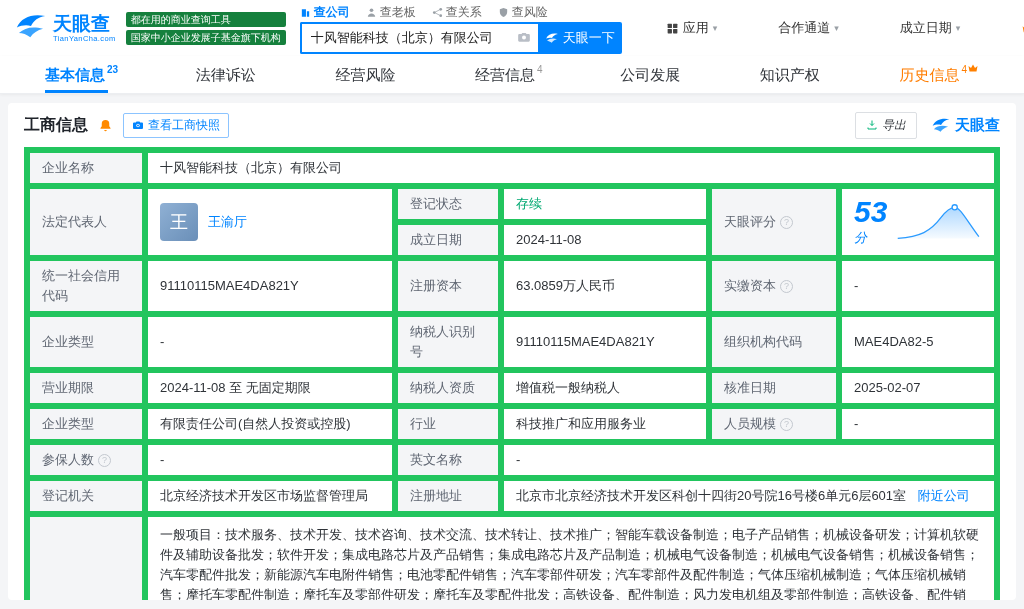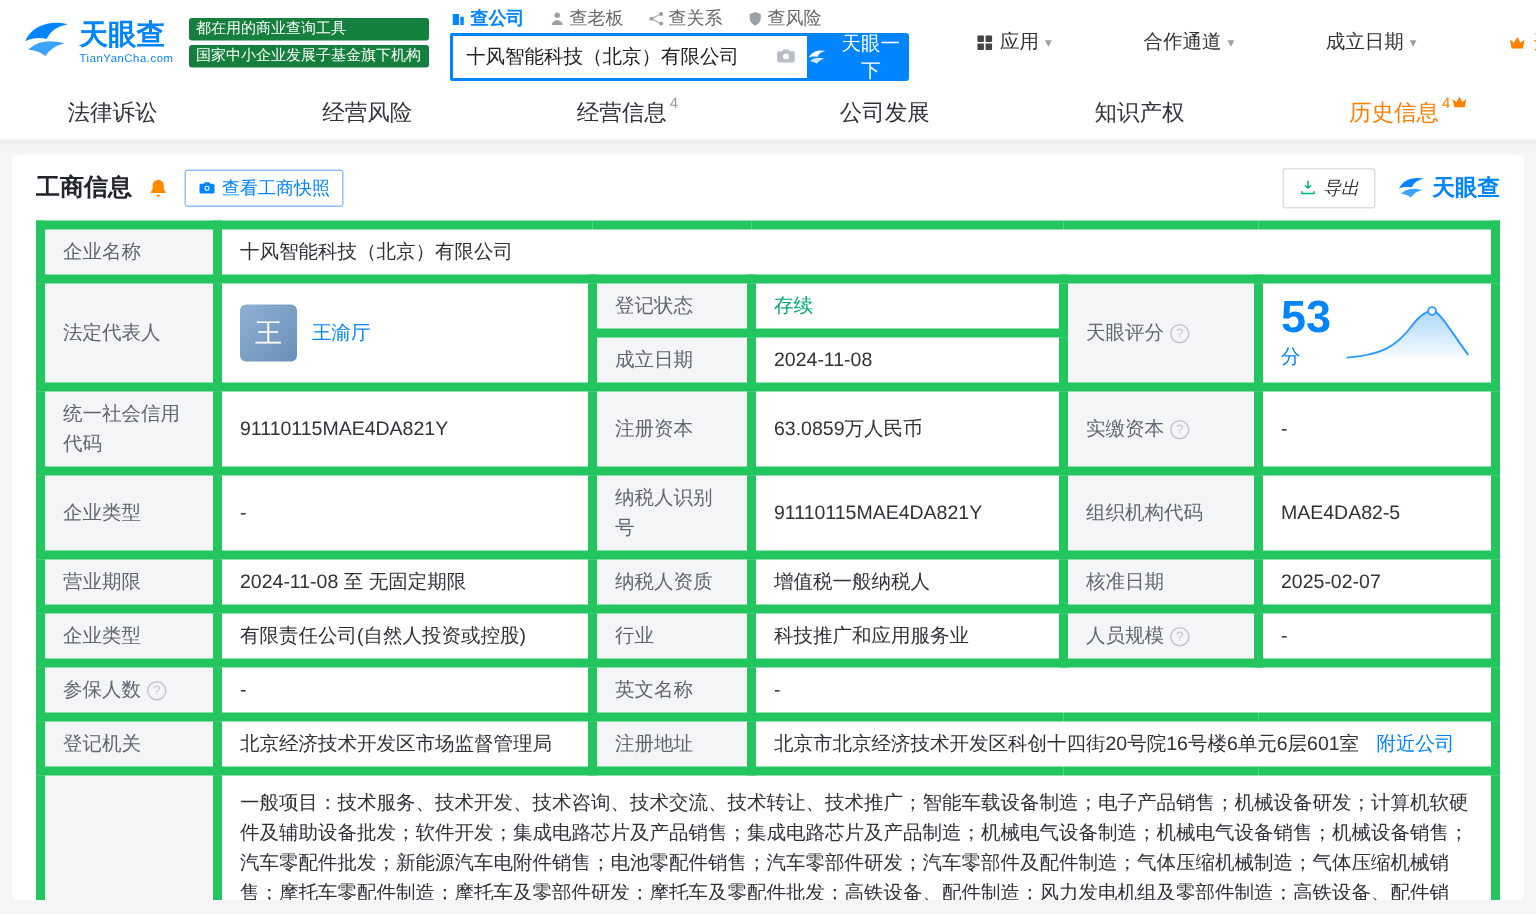--- a/index.html
+++ b/index.html
@@ -15,21 +15,21 @@
     padding:0 5px; border-radius:2px; white-space:nowrap; }
   .search-block { margin-left:14px; display:flex; flex-direction:column; }
   .search-tabs { display:flex; gap:16px; height:20px; align-items:center; font-size:12px; color:#666; }
   .search-tab { display:flex; align-items:center; gap:3px; cursor:pointer; }
   .search-tab.active { color:#0084ff; font-weight:700; }
   .search-row { display:flex; height:32px; }
   .search-input-wrap { position:relative; }
   .search-input { width:238px; height:32px; border:2px solid #0084ff; border-right:none;
     border-radius:2px 0 0 2px; padding:0 26px 0 9px; font-size:13px; color:#222; outline:none; }
   .cam-in-input { position:absolute; right:7px; top:8px; }
-  .search-btn { width:68px; height:32px; background:#0084ff; border:none; color:#fff;
+  .search-btn { width:84px; height:32px; background:#0084ff; border:none; color:#fff;
     font-size:13px; display:flex; align-items:center; justify-content:center; gap:4px;
     border-radius:0 2px 2px 0; cursor:pointer; }
   .top-menu { margin-left:auto; display:flex; align-items:center; gap:17px; font-size:13px; color:#333; }
   .menu-item { display:flex; align-items:center; gap:4px; cursor:pointer; white-space:nowrap;margin-left:44px; }
   .caret { font-size:9px; color:#9aa0a6; }
   .menu-item.vip { color:#ff8000; }
   .bell-wrap { position:relative; cursor:pointer; display:flex; }
   .bell-dot { position:absolute; top:-3px; right:-3px; width:7px; height:7px;
     background:#f23c3c; border-radius:50%; }
   .user-avatar { width:26px; height:26px; border-radius:50%;
@@ -66,21 +66,21 @@
   td { color:#2f3338; }
   .help-icon { display:inline-block; width:13px; height:13px; border:1px solid #c3c8cf;
     color:#c3c8cf; border-radius:50%; font-size:9px; line-height:11px; text-align:center;
     margin-left:4px; vertical-align:1px; cursor:pointer; }
   .blue-link { color:#0084ff; cursor:pointer; text-decoration:none; }
   .status-active { color:#00a971; }
   .rep-cell { display:flex; align-items:center; gap:10px; }
   .rep-avatar { width:38px; height:38px; border-radius:4px; color:#fff; font-size:18px;
     display:flex; align-items:center; justify-content:center;
     background:linear-gradient(135deg,#8fb0d4,#6a8fb8); cursor:pointer; }
-  .score-cell { display:flex; align-items:center; justify-content:space-between; }
+  .score-cell { display:flex; align-items:center; justify-content:space-between;font-style:italic; }
   .score-num { font-size:30px; font-weight:700; color:#0084ff; line-height:32px; }
   .score-unit { font-size:13px; color:#0084ff; }
   .scope-td { line-height:20px; padding:8px 12px; }
 </style>
 </head>
 <body>
 
 <div class="header">
   <div class="logo-wrap">
     <span>
@@ -185,20 +185,24 @@
     </span>
     <span class="menu-item">
       <span class="user-avatar"></span>
       <span>超级</span>
 
     </span>
   </div>
 </div>
 
 <div class="nav">
+  <span class="nav-item active">
+    <span>基本信息</span>
+    <span class="count">23</span>
+  </span>
   <span class="nav-item">
     <span>法律诉讼</span>
     <span class="count"></span>
   </span>
   <span class="nav-item">
     <span>经营风险</span>
     <span class="count"></span>
   </span>
   <span class="nav-item">
     <span>经营信息</span>

